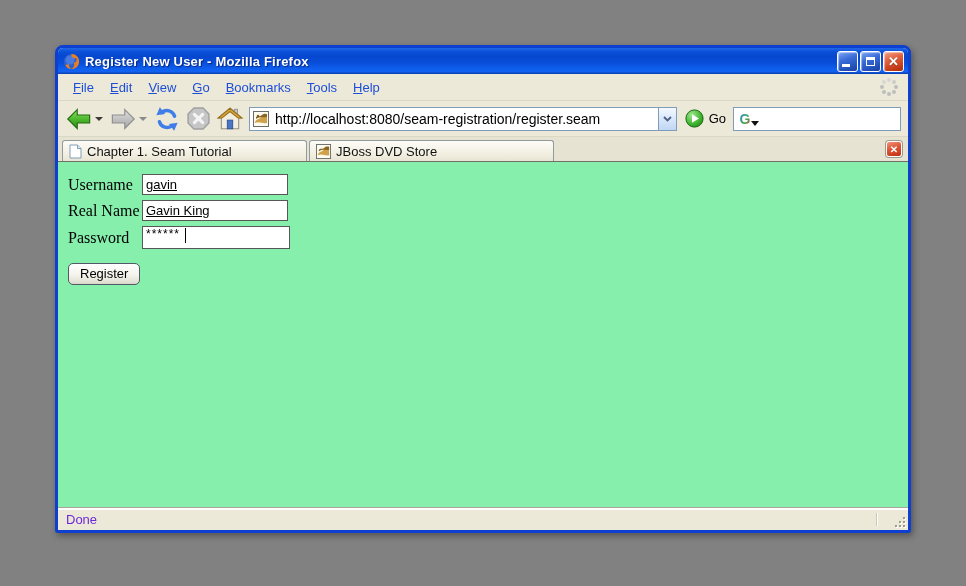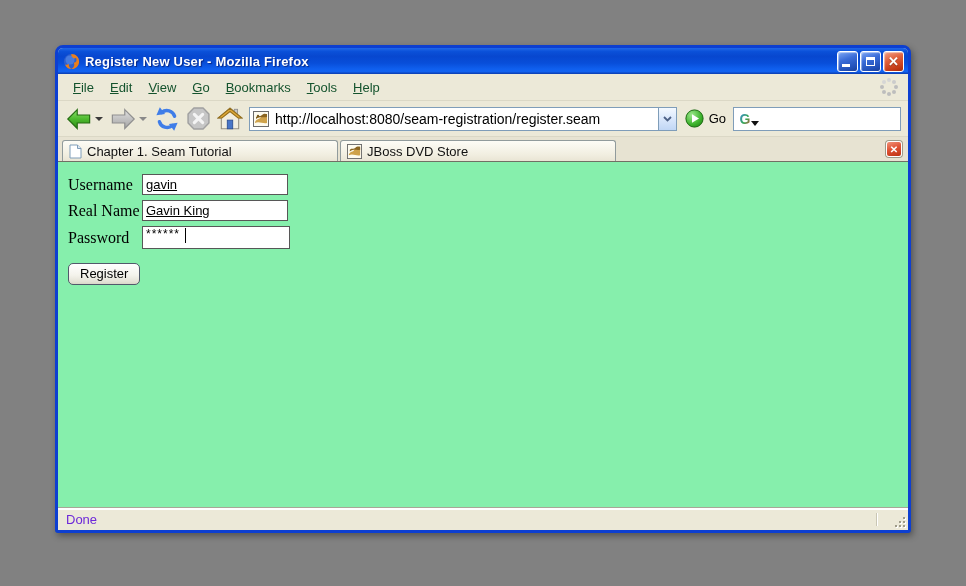--- a/index.html
+++ b/index.html
@@ -37,21 +37,21 @@
   .win-btn .min-glyph { position:absolute; left:4px; bottom:4px; width:8px; height:3px; background:#fff; }
   .win-btn .max-glyph { width:9px; height:9px; border:1px solid #fff; border-top:3px solid #fff; }
   .win-btn .x-glyph { font-size:13px; line-height:13px; text-shadow:0 1px 1px rgba(0,0,0,.3); }
 
   
   .menubar {
     height:27px; flex:0 0 27px; display:flex; align-items:center; padding-left:7px;
     background:#ECE9D8; border-bottom:1px solid #dbd8c6;
   }
   .menu-item {
-    display:inline-block; padding:4px 8px; font-size:13px; color:#14532d; cursor:default;
+    display:inline-block; padding:4px 8px; font-size:13px; color:#1d4ed8; cursor:default;
   }
   .menu-item::first-letter { text-decoration:underline; }
   .throbber { margin-left:auto; margin-right:8px; width:22px; height:22px; }
 
   
   .toolbar {
     height:36px; flex:0 0 36px; display:flex; align-items:center; padding:0 7px;
     background:#ECE9D8; border-bottom:1px solid #dbd8c6;
   }
   .nav-group { display:flex; align-items:center; margin-right:3px; }
@@ -82,21 +82,21 @@
   }
   .search-dd { width:0; height:0; border-left:4px solid transparent; border-right:4px solid transparent;
     border-top:5px solid #111; margin-left:-3px; margin-top:9px; }
 
   
   .tabstrip {
     height:25px; flex:0 0 25px; background:#E7E3D2; border-bottom:1px solid #716F64;
     display:flex; align-items:flex-end; padding:0 6px 0 4px;
   }
   .tab {
-    width:276px; height:21px; display:flex; align-items:center; gap:5px; padding:0 6px;
+    width:245px; height:21px; display:flex; align-items:center; gap:5px; padding:0 6px;
     font-size:13px; color:#111; cursor:pointer; overflow:hidden; white-space:nowrap;
     background:linear-gradient(180deg,#fdfcf6 0%,#f1eee0 70%,#e9e5d4 100%);
     border:1px solid #919B9C; border-bottom:none; border-radius:3px 3px 0 0; margin-right:2px;
   }
   .tab.active {
     height:24px; background:#fff; font-weight:bold;
     border:2px solid #F49810; border-bottom:none;
   }
   .tab .tab-label { overflow:hidden; text-overflow:clip; }
   .close-tab-btn {

